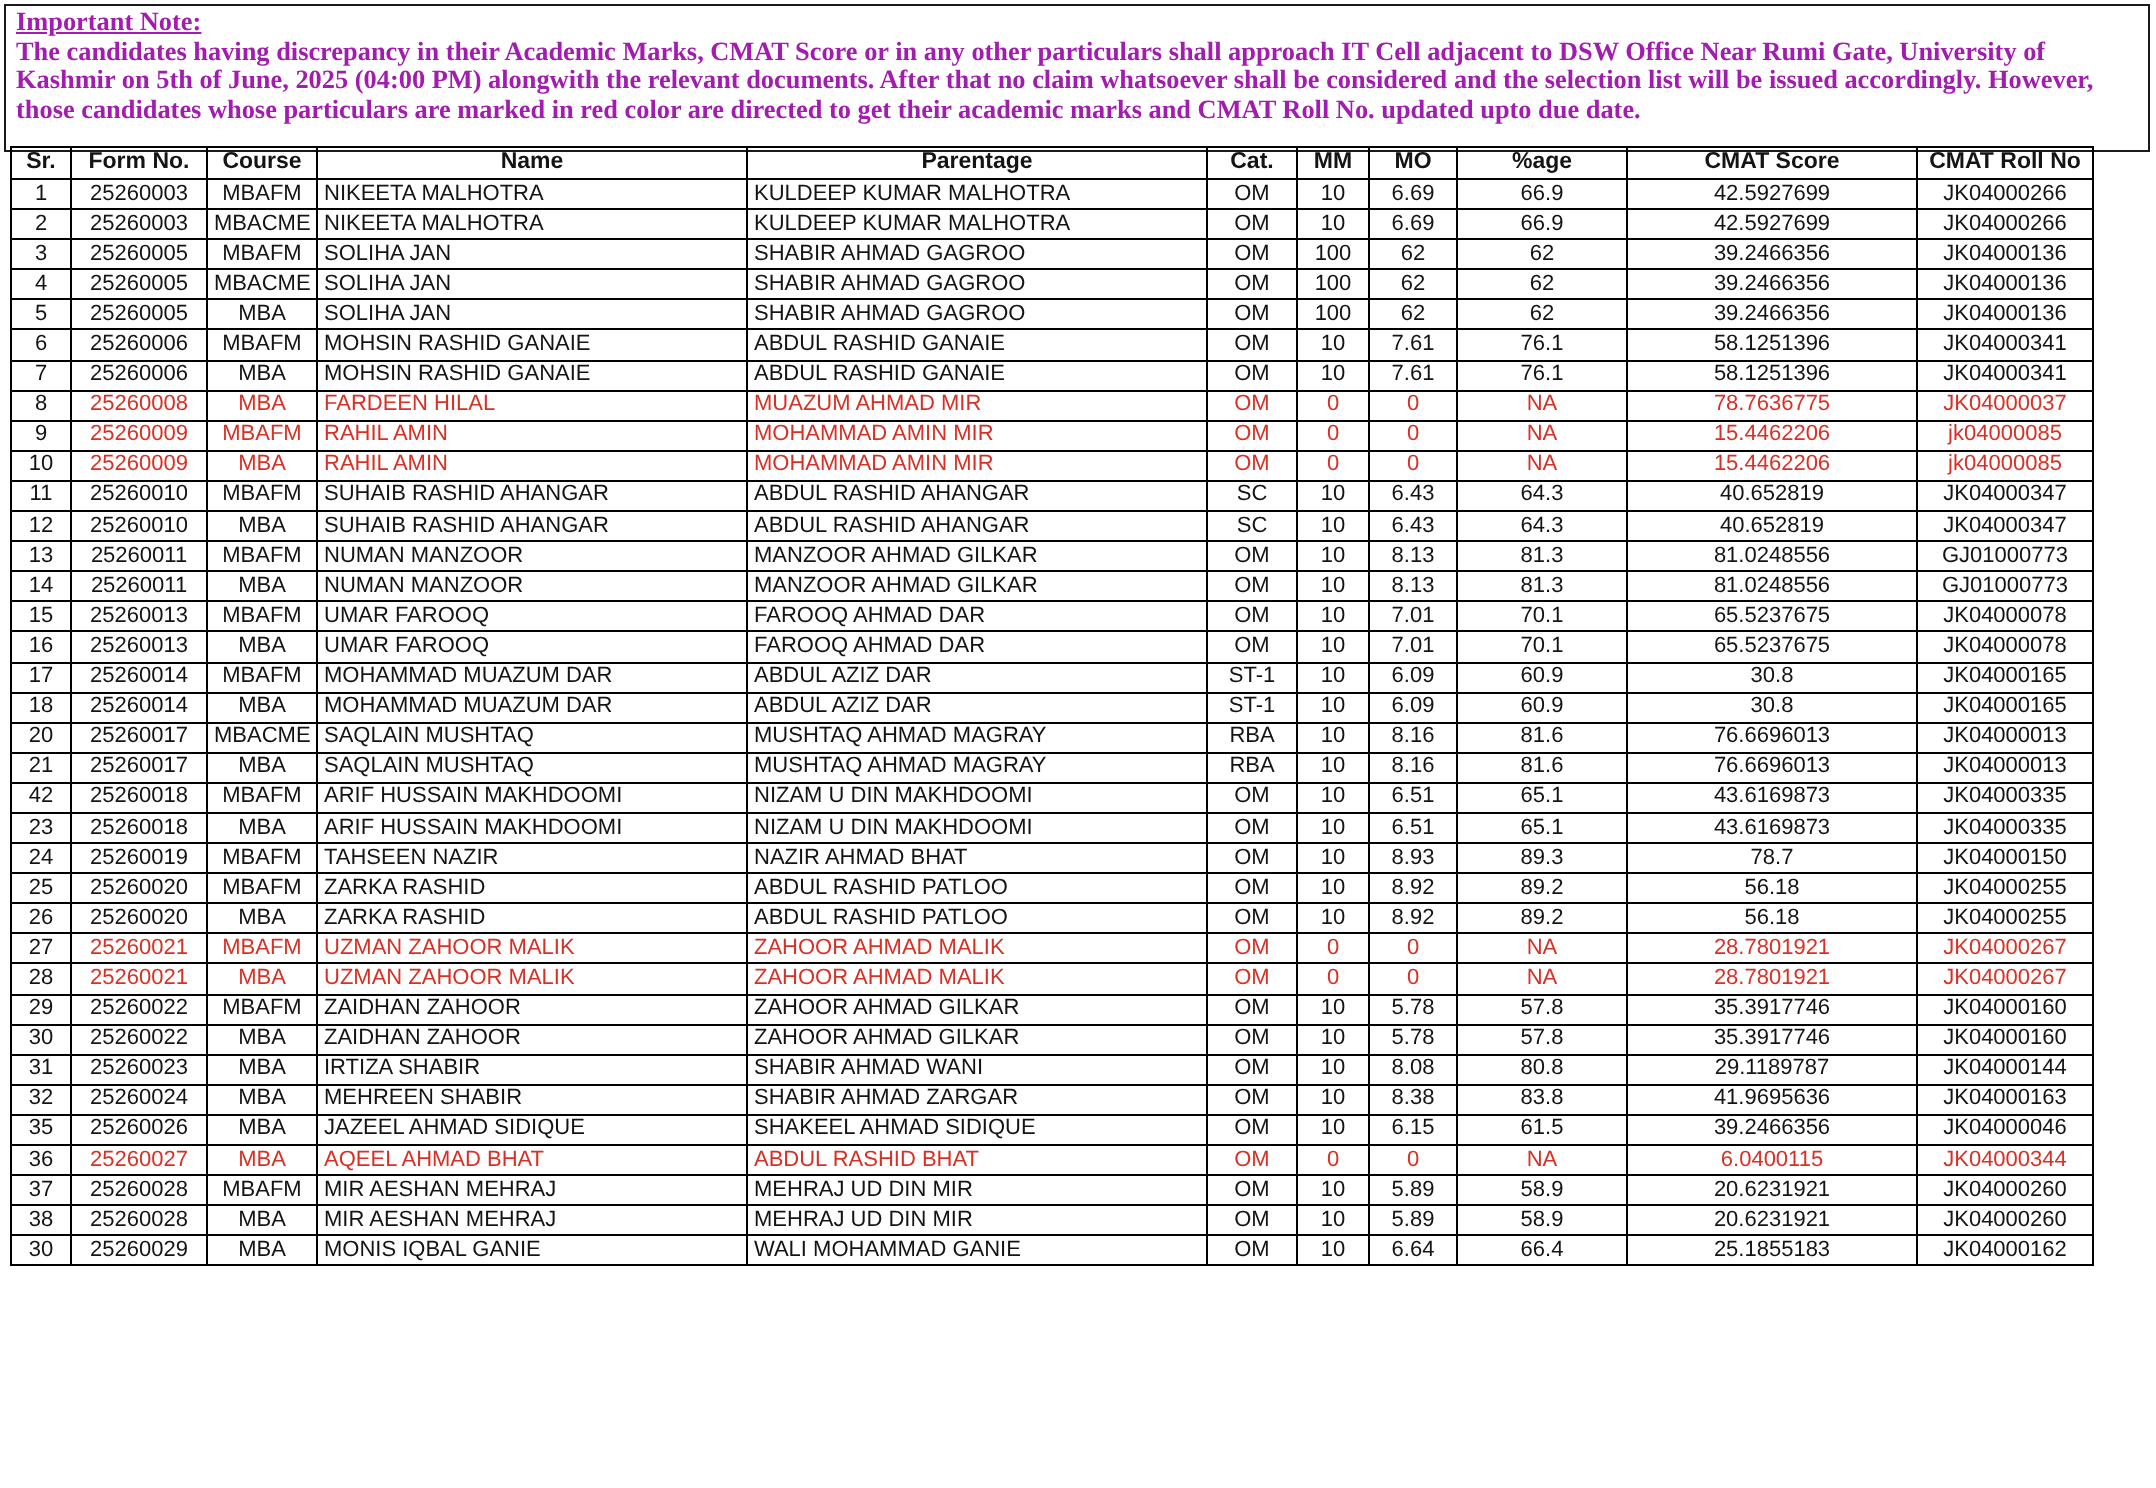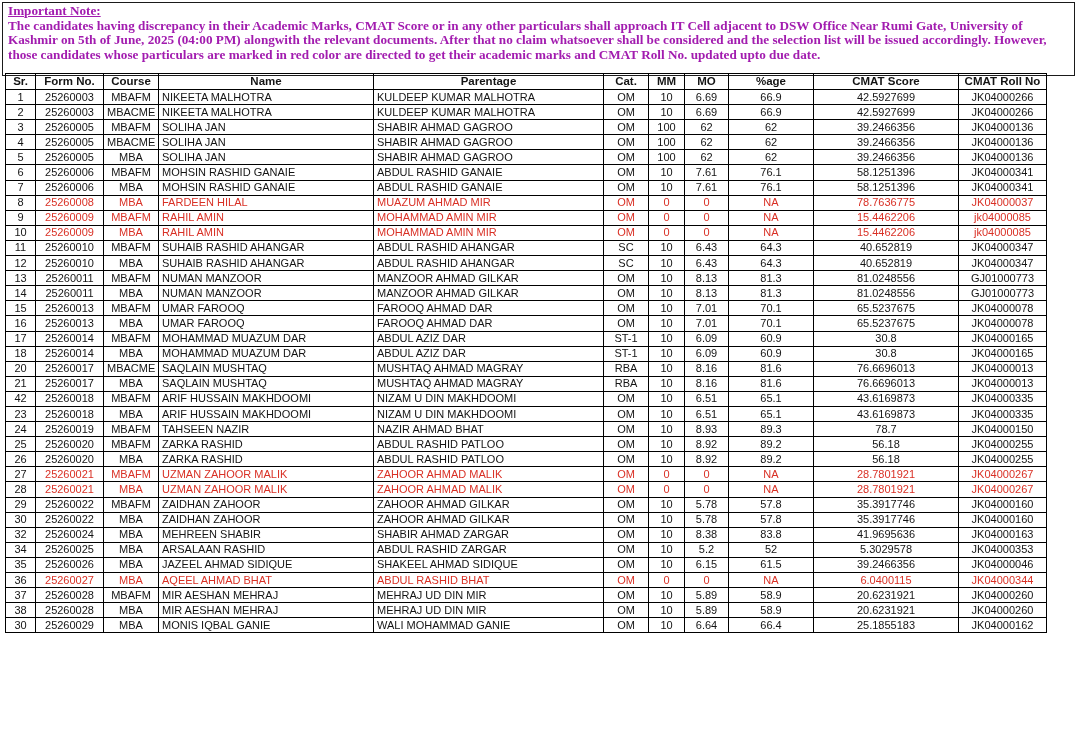--- a/index.html
+++ b/index.html
@@ -480,46 +480,46 @@
           <td class="al">ZAIDHAN ZAHOOR</td>
           <td class="al">ZAHOOR AHMAD GILKAR</td>
           <td>OM</td>
           <td>10</td>
           <td>5.78</td>
           <td>57.8</td>
           <td>35.3917746</td>
           <td>JK04000160</td>
         </tr>
         <tr>
+          <td class="sr-cell">31</td>
+          <td>25260023</td>
+          <td>MBA</td>
+          <td class="al">IRTIZA SHABIR</td>
+          <td class="al">SHABIR AHMAD WANI</td>
+          <td>OM</td>
+          <td>10</td>
+          <td>8.08</td>
+          <td>80.8</td>
+          <td>29.1189787</td>
+          <td>JK04000144</td>
+        </tr>
+        <tr>
           <td class="sr-cell">32</td>
           <td>25260024</td>
           <td>MBA</td>
           <td class="al">MEHREEN SHABIR</td>
           <td class="al">SHABIR AHMAD ZARGAR</td>
           <td>OM</td>
           <td>10</td>
           <td>8.38</td>
           <td>83.8</td>
           <td>41.9695636</td>
           <td>JK04000163</td>
         </tr>
         <tr>
-          <td class="sr-cell">34</td>
-          <td>25260025</td>
-          <td>MBA</td>
-          <td class="al">ARSALAAN RASHID</td>
-          <td class="al">ABDUL RASHID ZARGAR</td>
-          <td>OM</td>
-          <td>10</td>
-          <td>5.2</td>
-          <td>52</td>
-          <td>5.3029578</td>
-          <td>JK04000353</td>
-        </tr>
-        <tr>
           <td class="sr-cell">35</td>
           <td>25260026</td>
           <td>MBA</td>
           <td class="al">JAZEEL AHMAD SIDIQUE</td>
           <td class="al">SHAKEEL AHMAD SIDIQUE</td>
           <td>OM</td>
           <td>10</td>
           <td>6.15</td>
           <td>61.5</td>
           <td>39.2466356</td>

